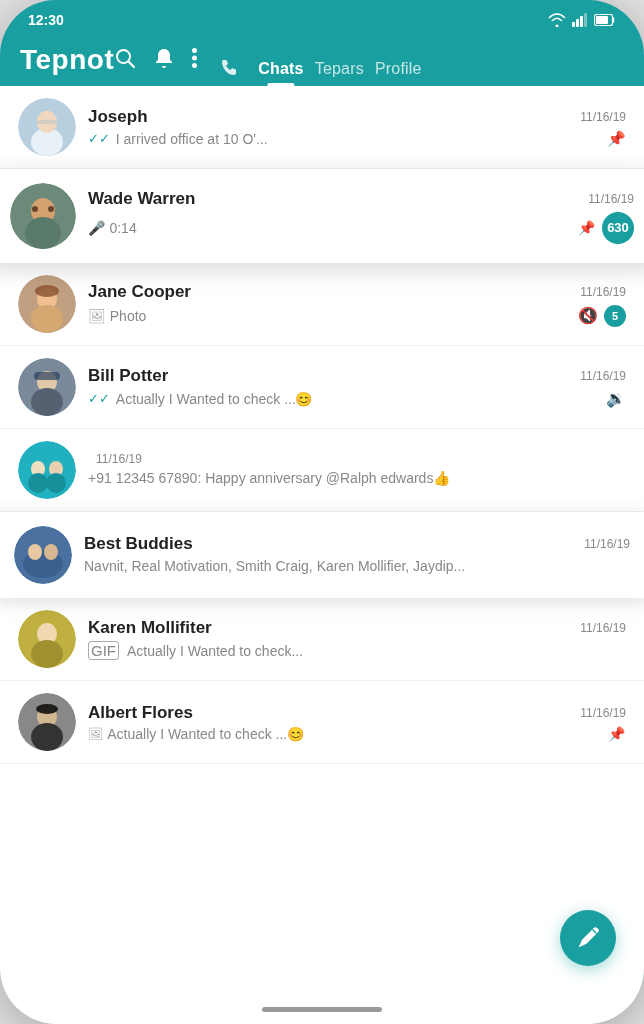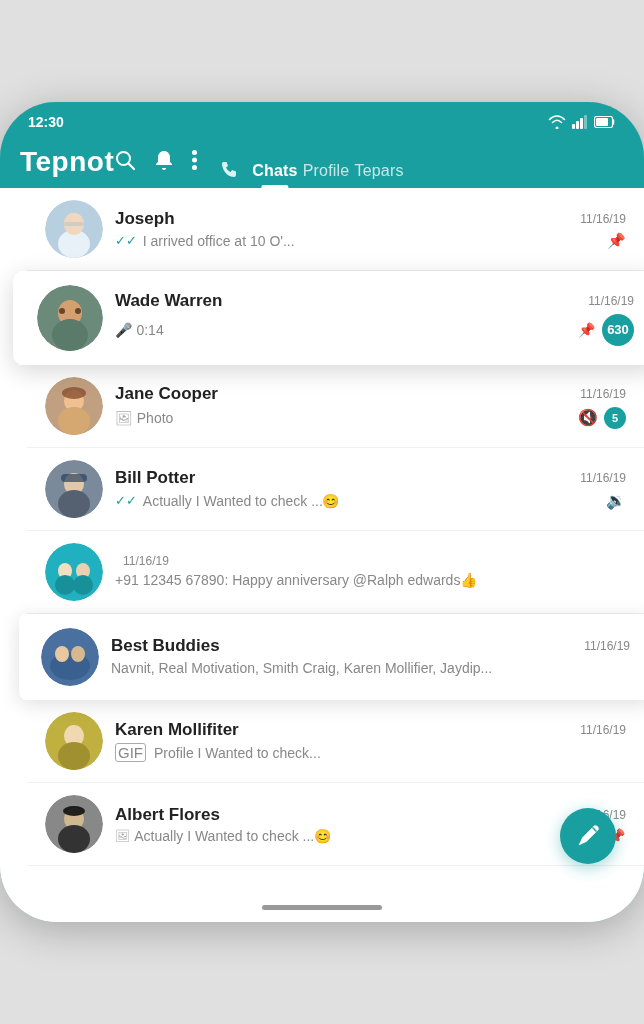--- a/index.html
+++ b/index.html
@@ -6,21 +6,21 @@
     body {
       background: #e0e0e0;
       display: flex;
       justify-content: center;
       align-items: center;
       min-height: 100vh;
       font-family: 'Segoe UI', Arial, sans-serif;
     }
     .phone-frame {
       width: 644px;
-      height: 820px;
+      height: 1024px;
       background: #14b8a6;
       border-radius: 56px;
       box-shadow: 0 8px 40px rgba(0,0,0,0.25), inset 0 0 0 2px #ccc;
       overflow: hidden;
       position: relative;
       display: flex;
       flex-direction: column;
     }
     .status-bar {
       background: #1a9fa0;
@@ -61,21 +61,21 @@
       align-items: center;
     }
     .header-icon {
       color: #fff;
       font-size: 20px;
       cursor: pointer;
     }
     .tabs {
       display: flex;
       align-items: flex-end;
-      gap: 5px;
+      gap: 11px;
     }
     .tab {
       flex: 1;
       text-align: center;
       padding: 10px 0 8px 0;
       font-size: 16px;
       font-weight: 500;
       color: rgba(255,255,255,0.75);
       position: relative;
       cursor: pointer;
@@ -310,29 +310,29 @@
     <div class="tabs">
       <div class="tab tab-phone">
         <svg width="20" height="20" viewBox="0 0 20 20" fill="none">
           <path d="M4 2h3.5l1.5 4-2 1.5c1 2 2.5 3.5 4.5 4.5L13 10l4 1.5V15c0 1.1-.9 2-2 2C6.4 17 3 7.6 3 4c0-1.1.9-2 1-2z" fill="white" opacity="0.85"></path>
         </svg>
       </div>
       <div class="tab active">
         <span>Chats</span>
       </div>
       <div class="tab">
+        <span>Tepars</span>
+      </div>
+      <div class="tab">
         <span>Profile</span>
       </div>
-      <div class="tab">
-        <span>Tepars</span>
-      </div>
     </div>
   </div>
 
-  <div class="chat-list" style="position:relative;padding-left:27px;">
+  <div class="chat-list" style="position:relative;">
 
     <div class="chat-item">
       <div class="avatar-circle">
         <svg class="avatar-svg" viewBox="0 0 58 58">
           <circle cx="29" cy="29" r="29" fill="#b8cfe0"></circle>
           <ellipse cx="29" cy="24" rx="10" ry="11" fill="#f0d8c0"></ellipse>
           <ellipse cx="29" cy="44" rx="16" ry="14" fill="#e8f0f8"></ellipse>
           <ellipse cx="29" cy="24" rx="10" ry="11" fill="#f0d8c0"></ellipse>
           <rect x="19" y="22" width="20" height="4" rx="2" fill="#8ab0cc" opacity="0.3"></rect>
         </svg>
@@ -495,21 +495,21 @@
         </svg>
       </div>
       <div class="chat-info">
         <div class="chat-name-row">
           <span class="chat-name">Karen Mollifiter</span>
           <span class="chat-date">11/16/19</span>
         </div>
         <div class="chat-preview-row">
           <span class="chat-preview">
             <span style="font-size:15px; border:1px solid #aaa; border-radius:3px; padding:0 2px; color:#888;">GIF</span>
-            <span style="margin-left:4px;">Profile I Wanted to check...</span>
+            <span style="margin-left:4px;">Actually I Wanted to check...</span>
           </span>
         </div>
       </div>
     </div>
 
     <div class="chat-item">
       <div class="avatar-circle">
         <svg viewBox="0 0 58 58" width="58" height="58">
           <circle cx="29" cy="29" r="29" fill="#888"></circle>
           <ellipse cx="29" cy="24" rx="10" ry="11" fill="#d0b890"></ellipse>

